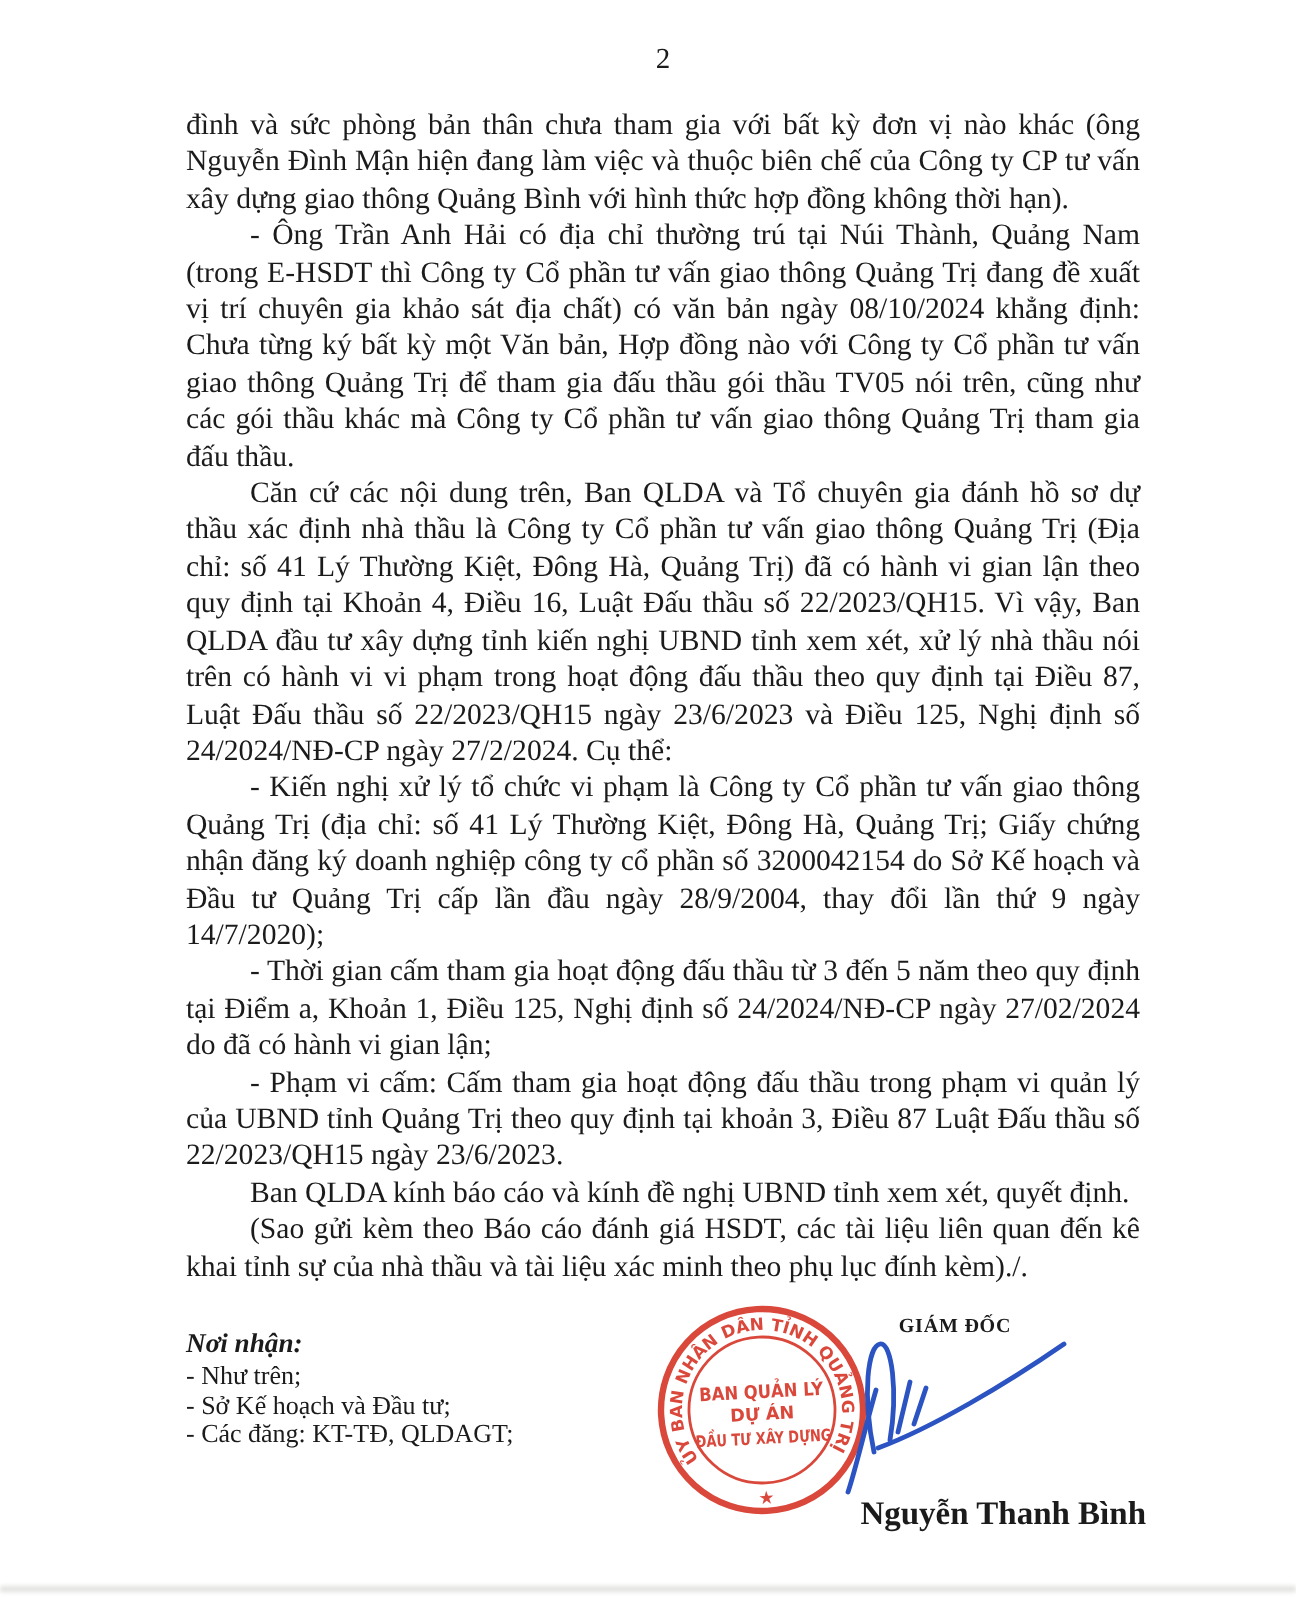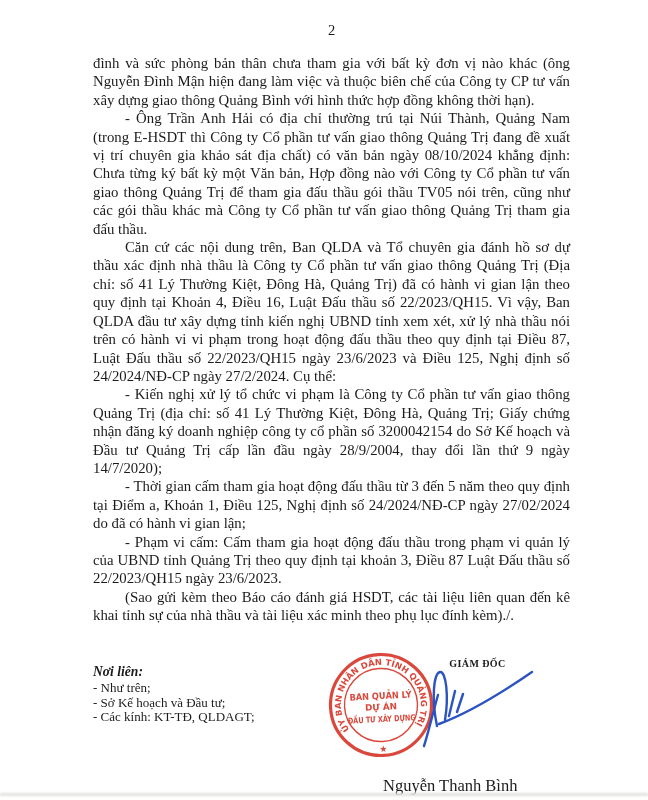--- a/index.html
+++ b/index.html
@@ -30,21 +30,21 @@
     position:absolute;left:93px;top:665px;
     font-size:13px;line-height:14.8px;
   }
   .rec-head{font-weight:700;font-style:italic;font-size:13.6px;margin-bottom:1px;}
   .director-title{
     position:absolute;left:390px;top:658px;width:175px;
     text-align:center;font-weight:700;font-size:10px;letter-spacing:.4px;
   }
   .signer-name{
     position:absolute;left:383px;top:747px;width:190px;
-    text-align:left;font-weight:400;font-size:16.5px;margin-top:29px;
+    text-align:right;font-weight:700;font-size:16.5px;
   }
   .stamp-svg{
     position:absolute;left:326px;top:650px;
     opacity:.93;transform:rotate(-3deg);
   }
   .stamp-svg text{font-family:"DejaVu Sans", sans-serif;font-weight:700;}
   .sig-svg{position:absolute;left:398px;top:650px;}
   .scan-edge{
     position:absolute;left:0;top:793px;width:648px;height:3px;
     background:#e2e2e0;filter:blur(1px);
@@ -57,28 +57,29 @@
 
   <div class="page-number">2</div>
 
   <div class="doc-body">
     <p class="no-indent"><span>đình và sức phòng bản thân chưa tham gia với bất kỳ đơn vị nào khác </span><span class="i">(ông Nguyễn Đình Mận hiện đang làm việc và thuộc biên chế của Công ty CP tư vấn xây dựng giao thông Quảng Bình với hình thức hợp đồng không thời hạn).</span></p>
     <p><span>- Ông Trần Anh Hải có địa chỉ thường trú tại Núi Thành, Quảng Nam </span><span class="i">(trong E-HSDT thì Công ty Cổ phần tư vấn giao thông Quảng Trị đang đề xuất vị trí chuyên gia khảo sát địa chất)</span><span> có văn bản ngày 08/10/2024 khẳng định: Chưa từng ký bất kỳ một Văn bản, Hợp đồng nào với Công ty Cổ phần tư vấn giao thông Quảng Trị để tham gia đấu thầu gói thầu TV05 nói trên, cũng như các gói thầu khác mà Công ty Cổ phần tư vấn giao thông Quảng Trị tham gia đấu thầu.</span></p>
     <p><span>Căn cứ các nội dung trên, Ban QLDA và Tổ chuyên gia đánh hồ sơ dự thầu xác định nhà thầu là Công ty Cổ phần tư vấn giao thông Quảng Trị (Địa chỉ: số 41 Lý Thường Kiệt, Đông Hà, Quảng Trị) </span><span class="b">đã có hành vi gian lận</span><span> theo quy định tại Khoản 4, Điều 16, Luật Đấu thầu số 22/2023/QH15. Vì vậy, Ban QLDA đầu tư xây dựng tỉnh kiến nghị UBND tỉnh xem xét, xử lý nhà thầu nói trên có hành vi vi phạm trong hoạt động đấu thầu theo quy định tại Điều 87, Luật Đấu thầu số 22/2023/QH15 ngày 23/6/2023 và Điều 125, Nghị định số 24/2024/NĐ-CP ngày 27/2/2024. Cụ thể:</span></p>
     <p><span>- Kiến nghị xử lý tổ chức vi phạm là Công ty Cổ phần tư vấn giao thông Quảng Trị (địa chỉ: số 41 Lý Thường Kiệt, Đông Hà, Quảng Trị; Giấy chứng nhận đăng ký doanh nghiệp công ty cổ phần số 3200042154 do Sở Kế hoạch và Đầu tư Quảng Trị cấp lần đầu ngày 28/9/2004, thay đổi lần thứ 9 ngày 14/7/2020);</span></p>
     <p><span>- Thời gian cấm tham gia hoạt động đấu thầu từ 3 đến 5 năm theo quy định tại Điểm a, Khoản 1, Điều 125, Nghị định số 24/2024/NĐ-CP ngày 27/02/2024 do đã có hành vi gian lận;</span></p>
     <p><span>- Phạm vi cấm: Cấm tham gia hoạt động đấu thầu trong phạm vi quản lý của UBND tỉnh Quảng Trị theo quy định tại khoản 3, Điều 87 Luật Đấu thầu số 22/2023/QH15 ngày 23/6/2023.</span></p>
+    <p><span>Ban QLDA kính báo cáo và kính đề nghị UBND tỉnh xem xét, quyết định.</span></p>
     <p class="i"><span>(Sao gửi kèm theo Báo cáo đánh giá HSDT, các tài liệu liên quan đến kê khai tỉnh sự của nhà thầu và tài liệu xác minh theo phụ lục đính kèm)./.</span></p>
   </div>
 
   <div class="recipients">
-    <div class="rec-head">Nơi liên:</div>
+    <div class="rec-head">Nơi nhận:</div>
     <div>- Như trên;</div>
     <div>- Sở Kế hoạch và Đầu tư;</div>
-    <div>- Các kính: KT-TĐ, QLDAGT;</div>
+    <div>- Các đăng: KT-TĐ, QLDAGT;</div>
   </div>
 
   <div class="director-title">GIÁM ĐỐC</div>
 
   <svg class="stamp-svg" width="110" height="110" viewBox="-55 -55 110 110">
     <circle cx="0" cy="0" r="50.5" fill="none" stroke="#d83a2d" stroke-width="3.2"></circle>
     <circle cx="0" cy="0" r="36.5" fill="none" stroke="#d83a2d" stroke-width="1.4"></circle>
     <defs>
       <path id="ringArc" d="M -32.8,22.9 A 40,40 0 1 1 32.8,22.9" fill="none"></path>
     </defs>

